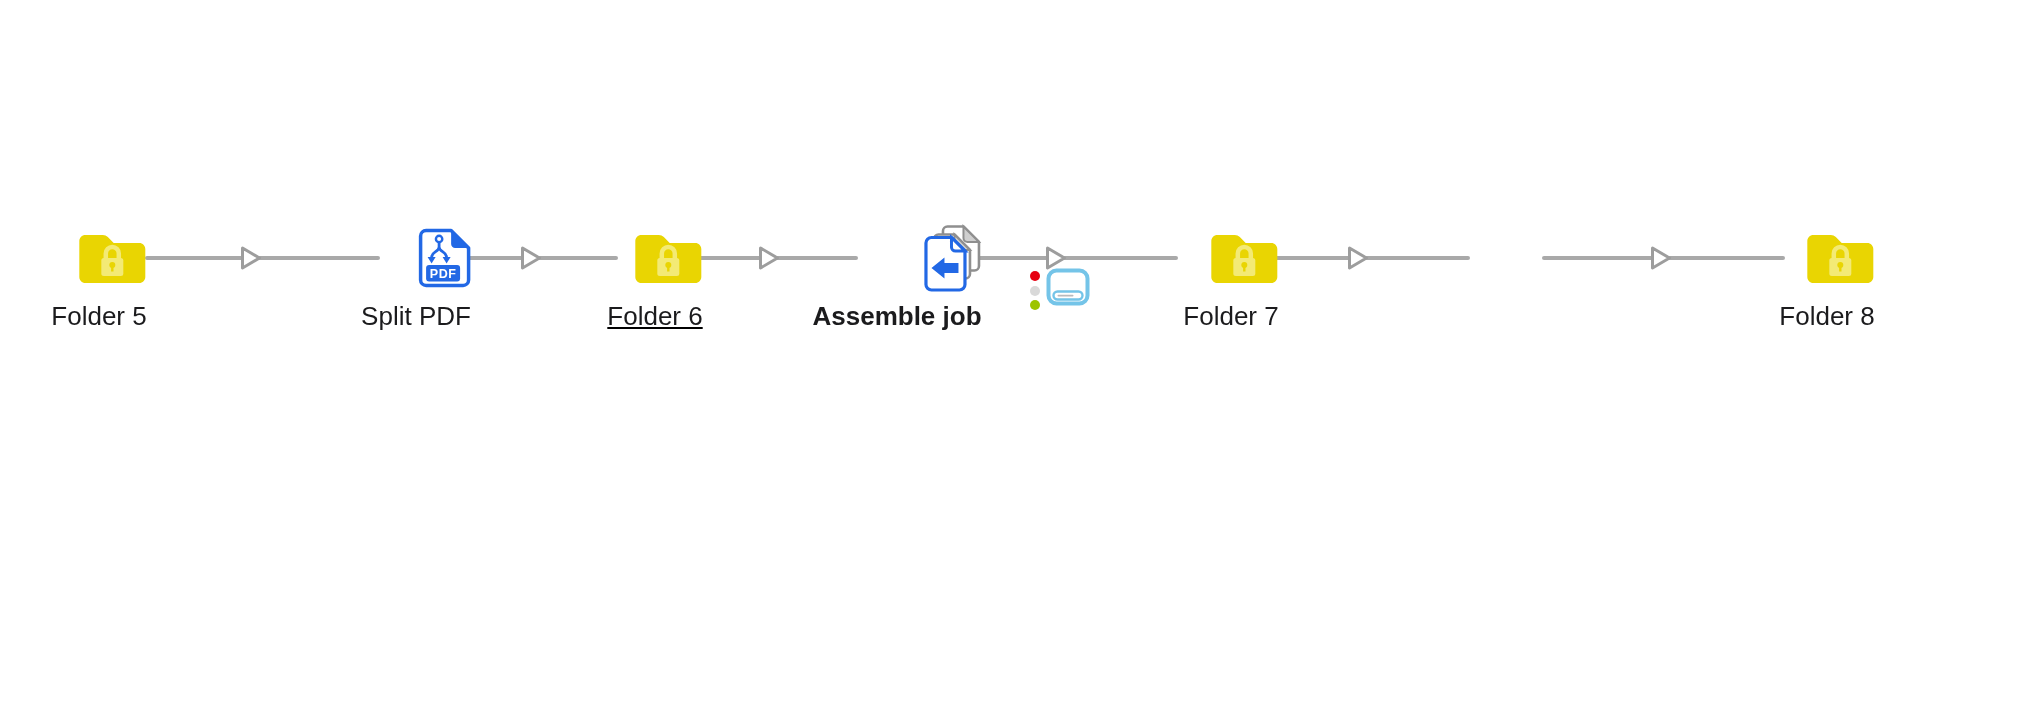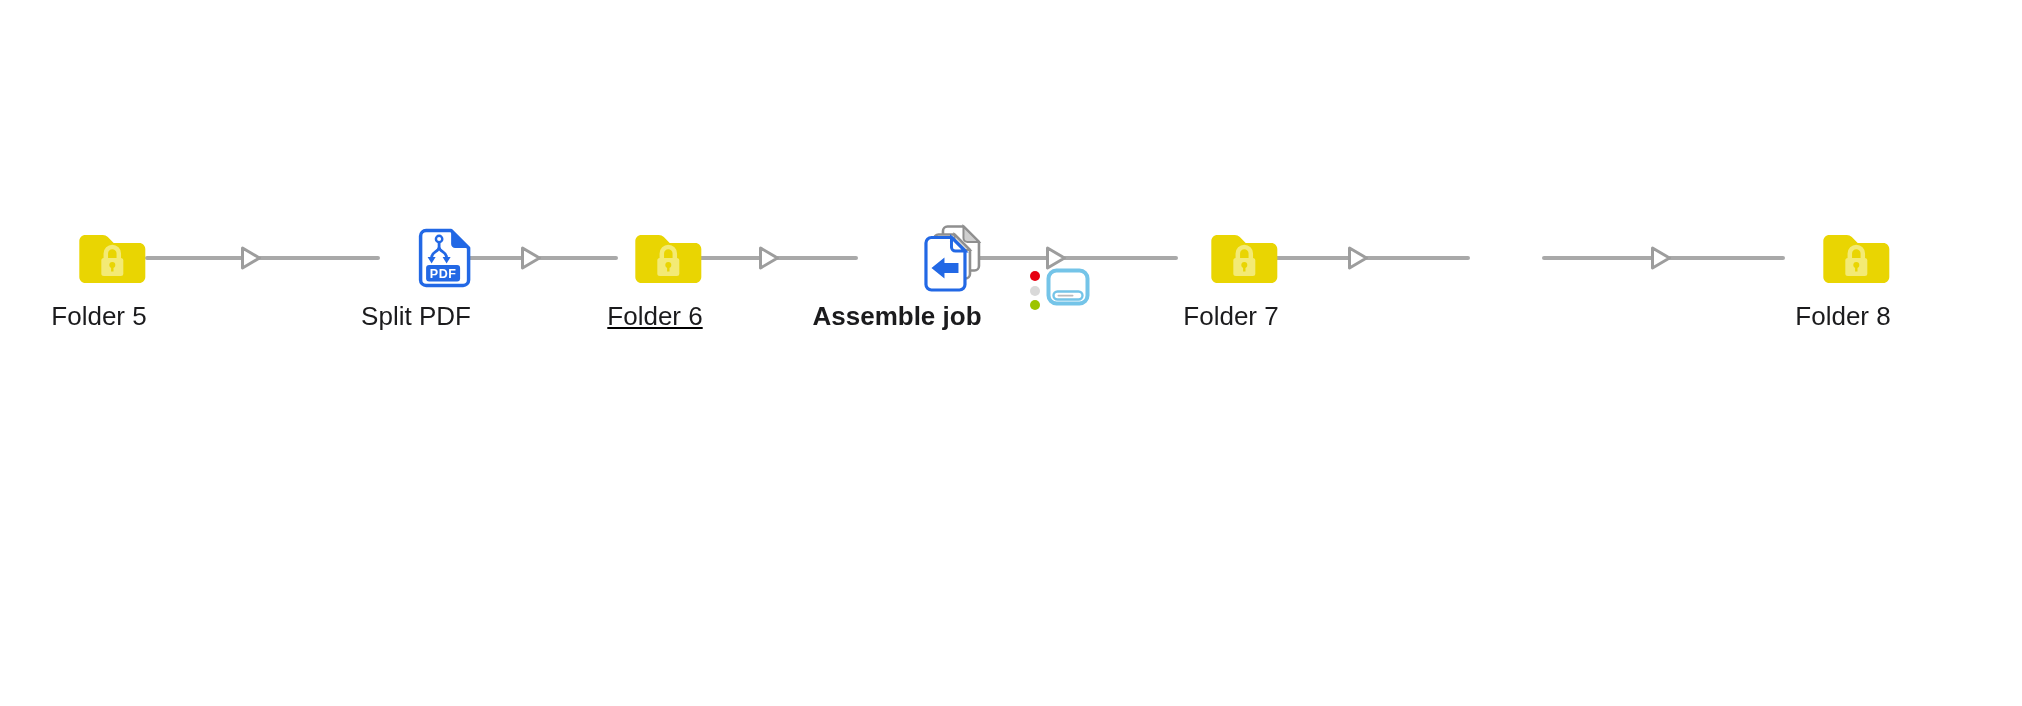--- a/index.html
+++ b/index.html
@@ -158,21 +158,21 @@
   <div class="node" style="left:1215px;margin-left:16px;">
     <div class="icon-box">
         <svg width="68" height="52">
           <use href="#icon-folder"></use>
         </svg>
       </div>
     <div class="node-label">Folder 7</div>
   </div>
 
 
-  <div class="node" style="left:1827px;margin-left:16px;">
+  <div class="node" style="left:1827px;">
     <div class="icon-box">
         <svg width="68" height="52">
           <use href="#icon-folder"></use>
         </svg>
       </div>
     <div class="node-label">Folder 8</div>
   </div>
 
 </div>
 

